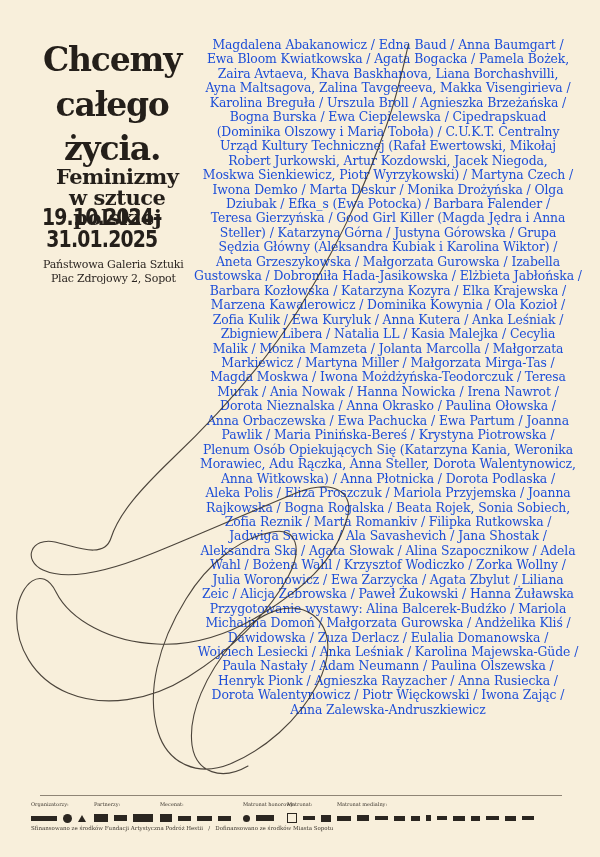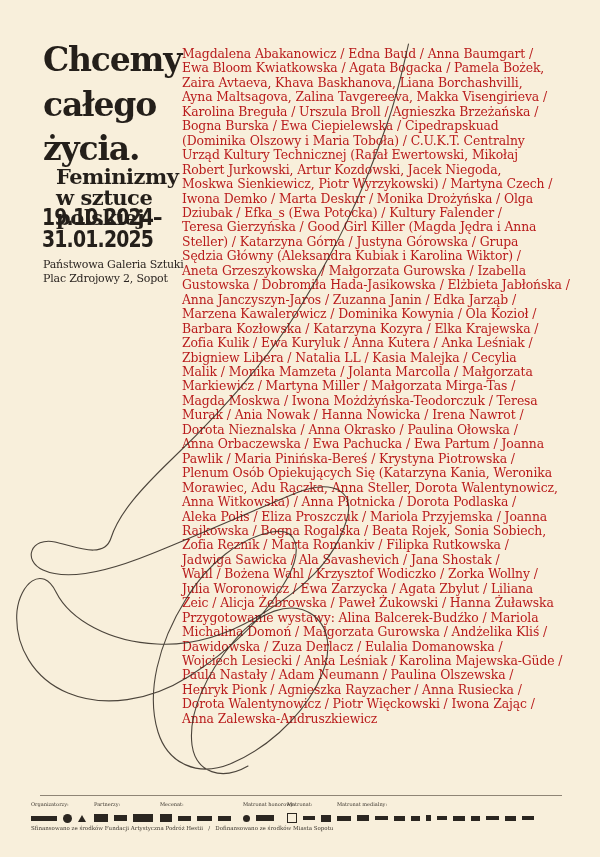--- a/index.html
+++ b/index.html
@@ -4,20 +4,21 @@
 <title>Poster</title>
 <style>
   html,body{margin:0;padding:0;}
   .poster{
     position:relative;
     width:600px;height:857px;
     background:#f8efdb;
     color:#2b2521;
     font-family:"DejaVu Serif", serif;
     overflow:hidden;
+    text-align:center;
   }
   
   .title{
     position:absolute;left:43px;top:38px;margin:0;
     font-size:33px;line-height:44.5px;font-weight:600;
     letter-spacing:-1.2px;color:#241f1a;
   }
   .subtitle{
     position:absolute;left:44px;top:155px;margin:12px;
     font-size:21px;line-height:20.5px;font-weight:600;
@@ -29,23 +30,23 @@
     font-size:23px;line-height:22px;letter-spacing:-1px;
     transform:scale(0.82,1);transform-origin:left top;
     color:#241f1a;
   }
   .venue{
     position:absolute;left:43px;top:258px;
     font-size:11px;line-height:13.5px;letter-spacing:-0.2px;
   }
   
   .artists{
-    position:absolute;left:182px;top:47px;width:412px;
+    position:absolute;left:182px;top:38px;width:412px;
     font-size:12.4px;line-height:14.45px;letter-spacing:-0.1px;
-    color:#b91c1c;
+    color:#1d4ed8;
   }
   .artist-line{white-space:nowrap;}
   
   .scribble{
     position:absolute;left:0;top:0;width:600px;height:857px;
     pointer-events:none;z-index:5;
   }
   
   .divider{
     position:absolute;left:40px;top:795px;width:522px;height:1px;
@@ -104,45 +105,45 @@
       <div class="artist-line">Ewa Bloom Kwiatkowska / Agata Bogacka / Pamela Bożek,</div>
       <div class="artist-line">Zaira Avtaeva, Khava Baskhanova, Liana Borchashvilli,</div>
       <div class="artist-line">Ayna Maltsagova, Zalina Tavgereeva, Makka Visengirieva /</div>
       <div class="artist-line">Karolina Breguła / Urszula Broll / Agnieszka Brzeżańska /</div>
       <div class="artist-line">Bogna Burska / Ewa Ciepielewska / Cipedrapskuad</div>
       <div class="artist-line">(Dominika Olszowy i Maria Toboła) / C.U.K.T. Centralny</div>
       <div class="artist-line">Urząd Kultury Technicznej (Rafał Ewertowski, Mikołaj</div>
       <div class="artist-line">Robert Jurkowski, Artur Kozdowski, Jacek Niegoda,</div>
       <div class="artist-line">Moskwa Sienkiewicz, Piotr Wyrzykowski) / Martyna Czech /</div>
       <div class="artist-line">Iwona Demko / Marta Deskur / Monika Drożyńska / Olga</div>
-      <div class="artist-line">Dziubak / Efka_s (Ewa Potocka) / Kultury Falender /</div>
+      <div class="artist-line">Dziubak / Efka_s (Ewa Potocka) / Barbara Falender /</div>
       <div class="artist-line">Teresa Gierzyńska / Good Girl Killer (Magda Jędra i Anna</div>
       <div class="artist-line">Steller) / Katarzyna Górna / Justyna Górowska / Grupa</div>
       <div class="artist-line">Sędzia Główny (Aleksandra Kubiak i Karolina Wiktor) /</div>
       <div class="artist-line">Aneta Grzeszykowska / Małgorzata Gurowska / Izabella</div>
       <div class="artist-line">Gustowska / Dobromiła Hada-Jasikowska / Elżbieta Jabłońska /</div>
-      <div class="artist-line">Anna Janczyszyn-Jaros / Zuzanna Janin / Edka Jarząb /</div>
+      <div class="artist-line">Barbara Kozłowska / Katarzyna Kozyra / Elka Krajewska /</div>
       <div class="artist-line">Marzena Kawalerowicz / Dominika Kowynia / Ola Kozioł /</div>
-      <div class="artist-line">Barbara Kozłowska / Katarzyna Kozyra / Elka Krajewska /</div>
       <div class="artist-line">Zofia Kulik / Ewa Kuryluk / Anna Kutera / Anka Leśniak /</div>
       <div class="artist-line">Zbigniew Libera / Natalia LL / Kasia Malejka / Cecylia</div>
       <div class="artist-line">Malik / Monika Mamzeta / Jolanta Marcolla / Małgorzata</div>
       <div class="artist-line">Markiewicz / Martyna Miller / Małgorzata Mirga-Tas /</div>
       <div class="artist-line">Magda Moskwa / Iwona Możdżyńska-Teodorczuk / Teresa</div>
       <div class="artist-line">Murak / Ania Nowak / Hanna Nowicka / Irena Nawrot /</div>
       <div class="artist-line">Dorota Nieznalska / Anna Okrasko / Paulina Ołowska /</div>
       <div class="artist-line">Anna Orbaczewska / Ewa Pachucka / Ewa Partum / Joanna</div>
       <div class="artist-line">Pawlik / Maria Pinińska-Bereś / Krystyna Piotrowska /</div>
       <div class="artist-line">Plenum Osób Opiekujących Się (Katarzyna Kania, Weronika</div>
       <div class="artist-line">Morawiec, Adu Rączka, Anna Steller, Dorota Walentynowicz,</div>
       <div class="artist-line">Anna Witkowska) / Anna Płotnicka / Dorota Podlaska /</div>
       <div class="artist-line">Aleka Polis / Eliza Proszczuk / Mariola Przyjemska / Joanna</div>
       <div class="artist-line">Rajkowska / Bogna Rogalska / Beata Rojek, Sonia Sobiech,</div>
       <div class="artist-line">Zofia Reznik / Marta Romankiv / Filipka Rutkowska /</div>
       <div class="artist-line">Jadwiga Sawicka / Ala Savashevich / Jana Shostak /</div>
+      <div class="artist-line">Aleksandra Ska / Agata Słowak / Alina Szapocznikow / Adela</div>
       <div class="artist-line">Wahl / Bożena Wahl / Krzysztof Wodiczko / Zorka Wollny /</div>
       <div class="artist-line">Julia Woronowicz / Ewa Zarzycka / Agata Zbylut / Liliana</div>
       <div class="artist-line">Zeic / Alicja Żebrowska / Paweł Żukowski / Hanna Żuławska</div>
       <div class="artist-line">Przygotowanie wystawy: Alina Balcerek-Budźko / Mariola</div>
       <div class="artist-line">Michalina Domoń / Małgorzata Gurowska / Andżelika Kliś /</div>
       <div class="artist-line">Dawidowska / Zuza Derlacz / Eulalia Domanowska /</div>
       <div class="artist-line">Wojciech Lesiecki / Anka Leśniak / Karolina Majewska-Güde /</div>
       <div class="artist-line">Paula Nastały / Adam Neumann / Paulina Olszewska /</div>
       <div class="artist-line">Henryk Pionk / Agnieszka Rayzacher / Anna Rusiecka /</div>
       <div class="artist-line">Dorota Walentynowicz / Piotr Więckowski / Iwona Zając /</div>

